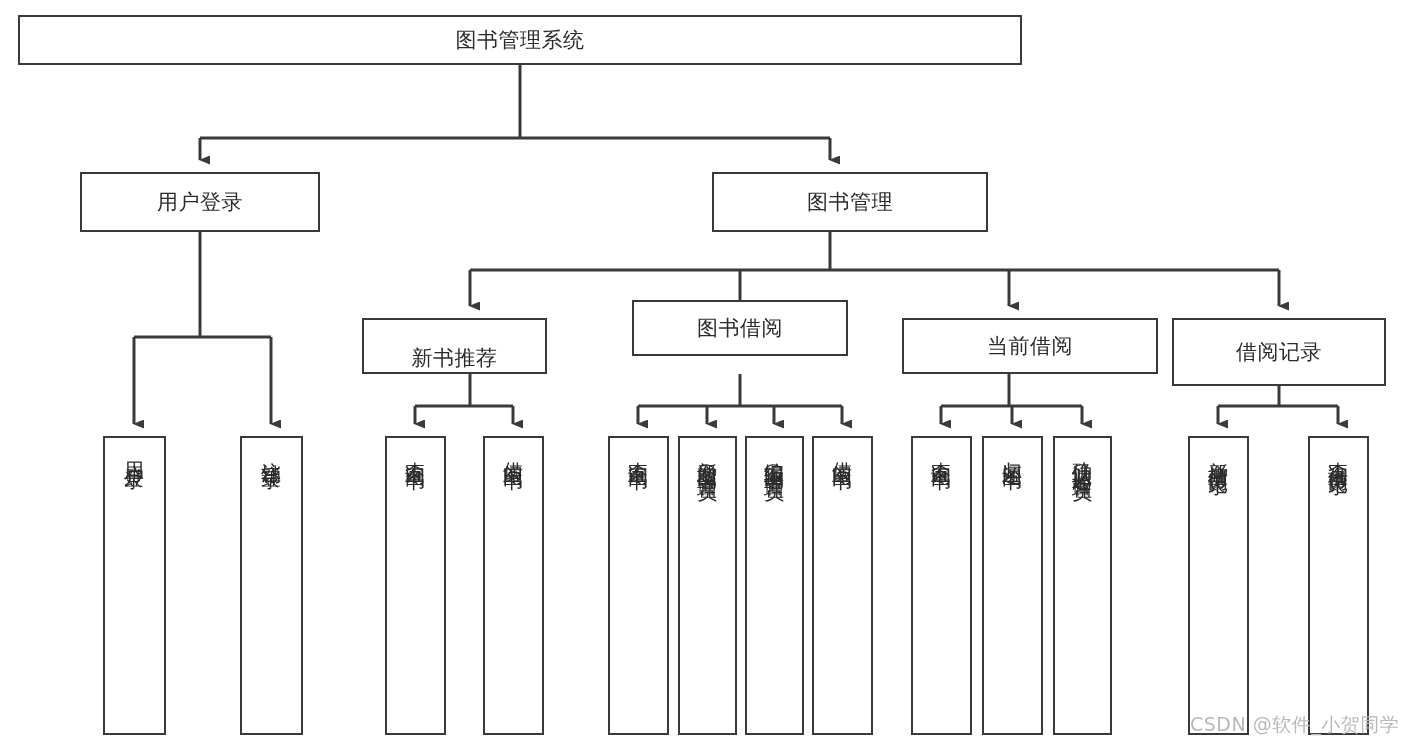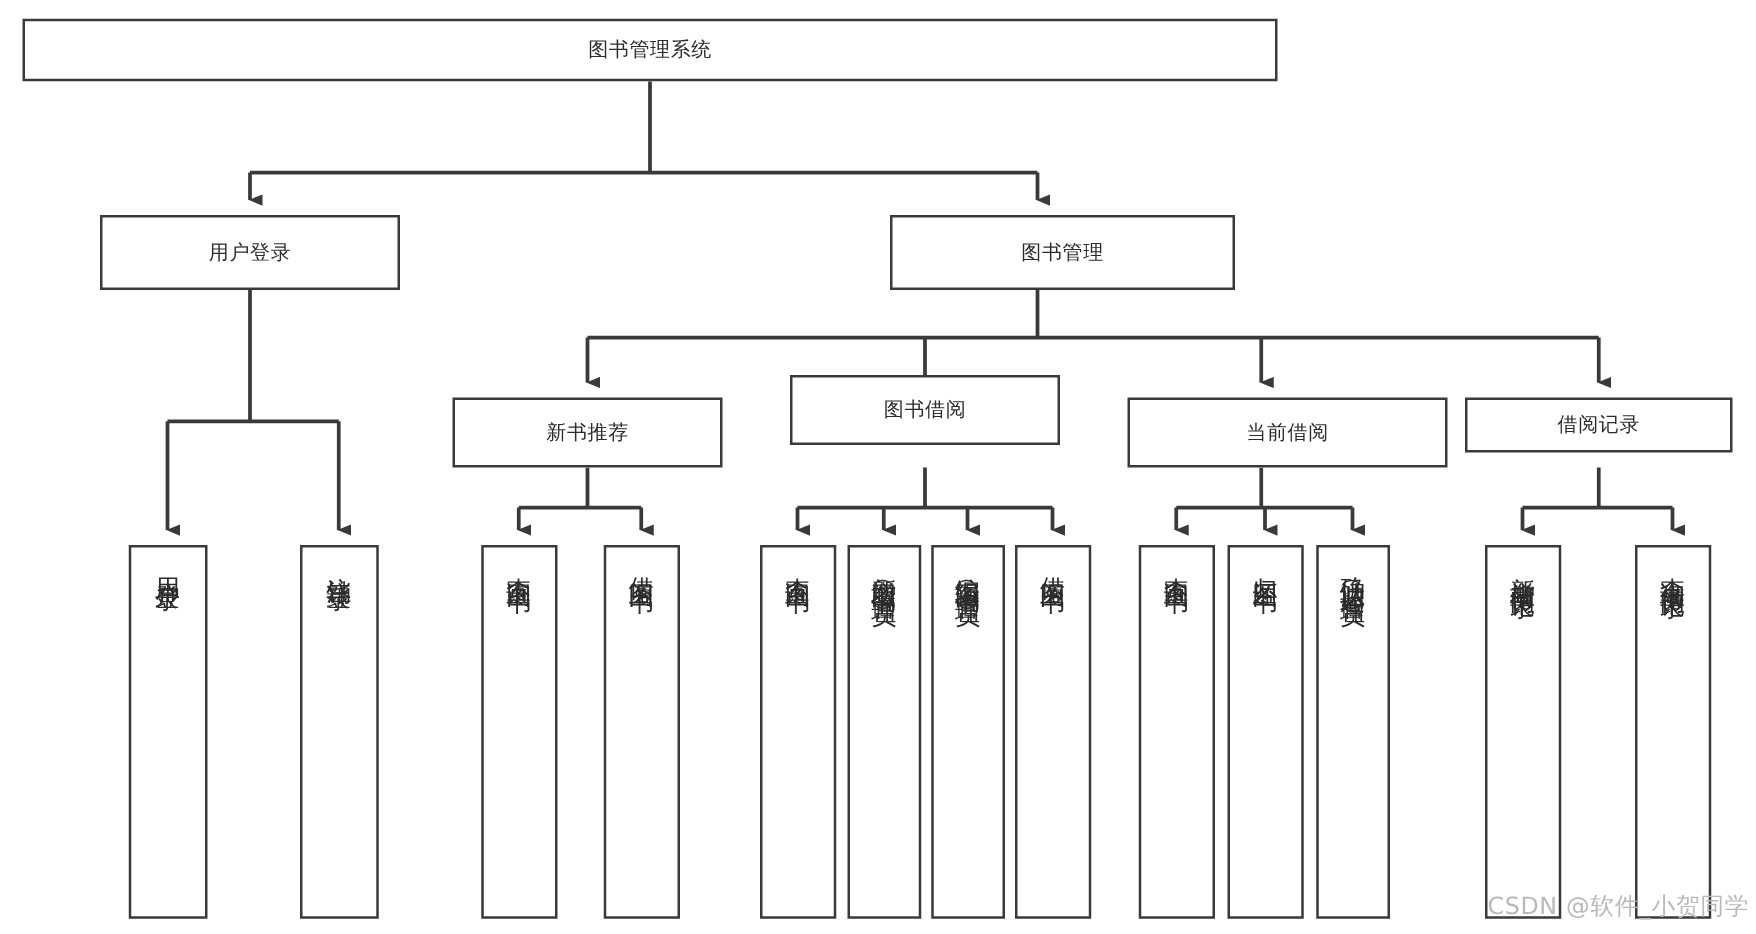--- a/index.html
+++ b/index.html
@@ -19,21 +19,21 @@
     overflow: hidden;
   }
   #diagram-svg {
     position: absolute;
     left: 0;
     top: 0;
     width: 1405px;
     height: 747px;
   }
   .node-label-h {
-    font-size: 16px;
+    font-size: 21px;
     color: #2b2b2b;
     letter-spacing: 0.5px;
     white-space: nowrap;
   }
   .node-label-v {
     font-size: 20px;
     color: #2b2b2b;
     writing-mode: vertical-rl;
     text-orientation: upright;
     letter-spacing: 3px;
@@ -113,30 +113,30 @@
     <span class="node-label-h">图书管理系统</span>
   </div>
 
   <div class="node-box" id="node-l2-0" style="left: 80px; top: 172px; width: 240px; height: 60px;">
     <span class="node-label-h">用户登录</span>
   </div>
   <div class="node-box" id="node-l2-1" style="left: 712px; top: 172px; width: 276px; height: 60px;">
     <span class="node-label-h">图书管理</span>
   </div>
 
-  <div class="node-box" id="node-l3-0" style="left: 362px; top: 318px; width: 216px; height: 56px;">
+  <div class="node-box" id="node-l3-0" style="left: 362px; top: 318px; width: 185px; height: 56px; align-items: flex-end;">
     <span class="node-label-h">新书推荐</span>
   </div>
   <div class="node-box" id="node-l3-1" style="left: 632px; top: 300px; width: 216px; height: 56px;">
     <span class="node-label-h">图书借阅</span>
   </div>
   <div class="node-box" id="node-l3-2" style="left: 902px; top: 318px; width: 256px; height: 56px;">
     <span class="node-label-h">当前借阅</span>
   </div>
-  <div class="node-box" id="node-l3-3" style="left: 1172px; top: 318px; width: 214px; height: 44px;">
+  <div class="node-box" id="node-l3-3" style="left: 1172px; top: 318px; width: 214px; height: 68px;">
     <span class="node-label-h">借阅记录</span>
   </div>
 
   <div class="node-box leaf" id="node-leaf-0" style="left: 103px; top: 436px; width: 63px; height: 299px;">
     <span class="node-label-v">用户登录</span>
   </div>
   <div class="node-box leaf" id="node-leaf-1" style="left: 240px; top: 436px; width: 63px; height: 299px;">
     <span class="node-label-v">注销登录</span>
   </div>
   <div class="node-box leaf" id="node-leaf-2" style="left: 385px; top: 436px; width: 61px; height: 299px;">

